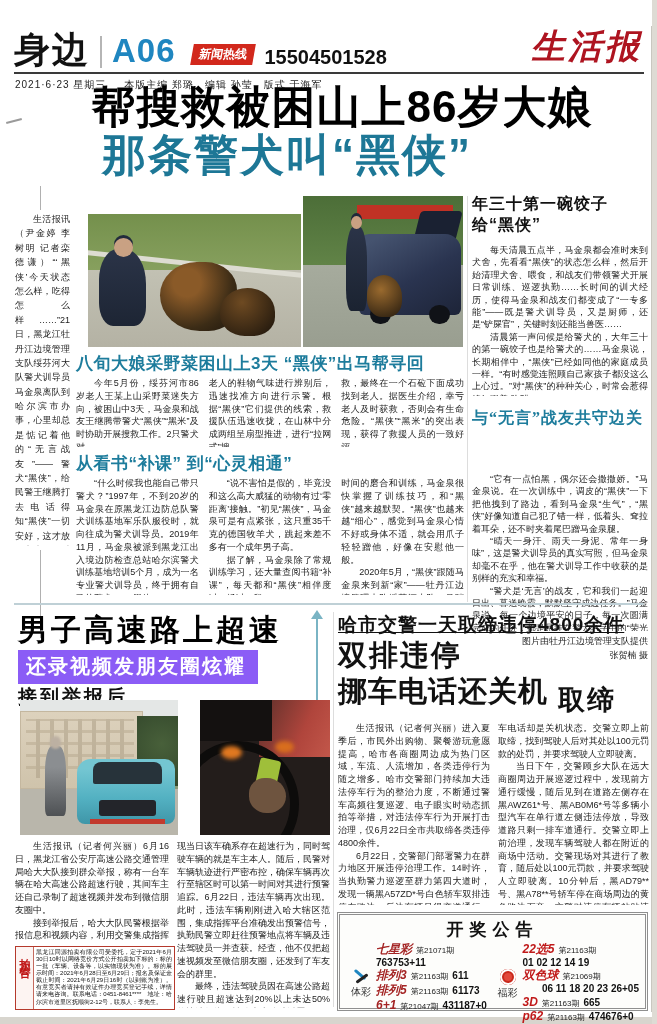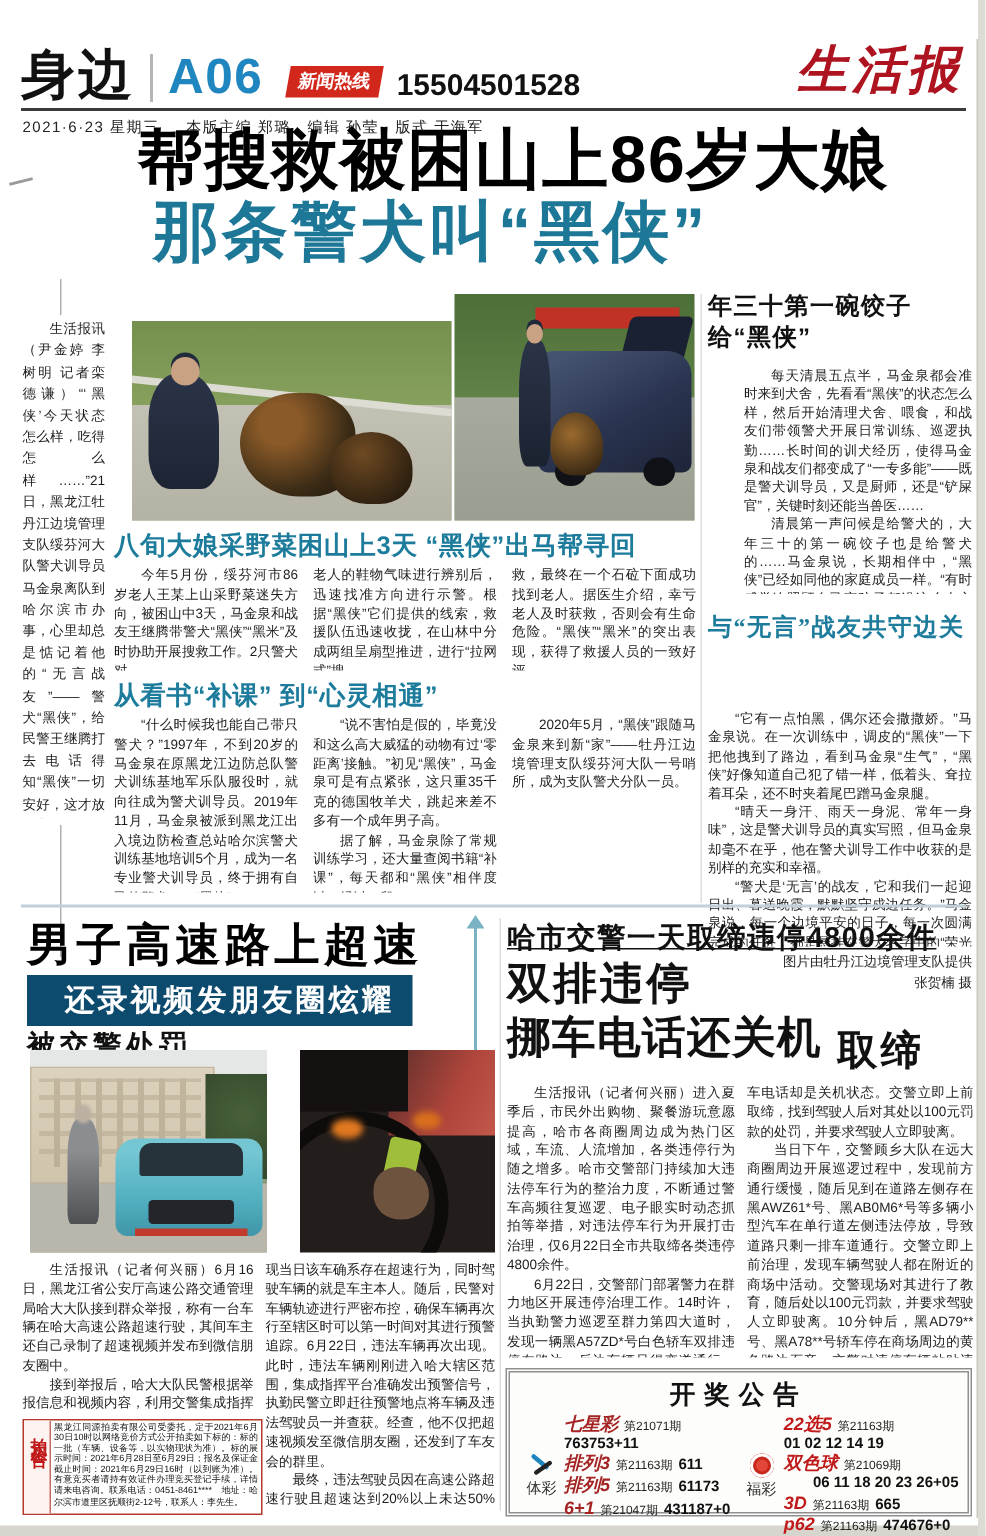--- a/index.html
+++ b/index.html
@@ -87,22 +87,22 @@
   .colflex .col{flex:1;overflow:hidden;}
   .vrule{position:absolute;width:1px;background:#ddd;}
   .right-col{position:absolute;left:472px;top:194px;width:176px;}
   .rc-head1{font-family:Liberation Sans, sans-serif;font-size:16px;font-weight:900;color:#111;margin:0 0 8px 0;letter-spacing:1px;}
   .rc-head2{font-family:"Liberation Serif",serif;font-size:16px;font-weight:900;color:#1d7c9c;margin:12px 0 8px 0;letter-spacing:1px;}
   .rc-body{font-size:9px;line-height:1.38;}
   .credit{text-align:right;font-size:9px;color:#1c1c1c;margin-top:4px;line-height:1.5;}
   .section-divider{position:absolute;left:14px;top:603px;width:630px;height:2px;background:#bfd0d6;}
   
   .sp-h1{position:absolute;left:18px;top:610px;font-size:30px;font-weight:900;color:#000;letter-spacing:3px;}
-  .sp-bar{position:absolute;left:18px;top:650px;background:#0c4a6e;color:#fff;font-size:20px;font-weight:800;
-          letter-spacing:2px;padding:3px 12px 4px 25px;}
+  .sp-bar{position:absolute;left:18px;top:650px;background:#8b5cf6;color:#fff;font-size:20px;font-weight:800;
+          letter-spacing:2px;padding:3px 12px 4px 8px;}
   .sp-h3{position:absolute;left:18px;top:684px;font-size:19px;font-weight:600;color:#111;letter-spacing:3px;}
   .sp-arrow-v{position:absolute;left:316px;top:618px;width:2px;height:88px;background:#7ab4c4;}
   .sp-arrow-head{position:absolute;left:311px;top:610px;width:0;height:0;border-left:6px solid transparent;
                  border-right:6px solid transparent;border-bottom:9px solid #7ab4c4;}
   .sp-col1{position:absolute;left:15px;top:840px;width:154px;height:102px;overflow:hidden;}
   .sp-col2{position:absolute;left:177px;top:840px;width:153px;height:168px;overflow:hidden;}
   
   .auction{position:absolute;left:15px;top:946px;width:158px;height:62px;border:1px solid #b5392c;
            display:flex;background:#fff;}
   .auction-label{writing-mode:vertical-rl;text-orientation:upright;color:#c01818;font-weight:800;font-size:11px;
@@ -205,49 +205,50 @@
   <div class="subhead" style="left:76px;top:452px;width:388px;">从看书“补课” 到“心灵相通”</div>
   <div class="colflex btxt" style="left:76px;top:477px;width:388px;height:118px;">
     <div class="col">
       <p>“什么时候我也能自己带只警犬？”1997年，不到20岁的马金泉在原黑龙江边防总队警犬训练基地军乐队服役时，就向往成为警犬训导员。2019年11月，马金泉被派到黑龙江出入境边防检查总站哈尔滨警犬训练基地培训5个月，成为一名专业警犬训导员，终于拥有自己的警犬——“黑侠”。</p>
     </div>
     <div class="col">
       <p>“说不害怕是假的，毕竟没和这么高大威猛的动物有过‘零距离’接触。”初见“黑侠”，马金泉可是有点紧张，这只重35千克的德国牧羊犬，跳起来差不多有一个成年男子高。</p>
       <p>据了解，马金泉除了常规训练学习，还大量查阅书籍“补课”，每天都和“黑侠”相伴度过。经过一段</p>
     </div>
     <div class="col">
+      <p class="noindent">时间的磨合和训练，马金泉很快掌握了训练技巧，和“黑侠”越来越默契。“黑侠”也越来越“细心”，感觉到马金泉心情不好或身体不适，就会用爪子轻轻蹭他，好像在安慰他一般。</p>
       <p>2020年5月，“黑侠”跟随马金泉来到新“家”——牡丹江边境管理支队绥芬河大队一号哨所，成为支队警犬分队一员。</p>
     </div>
   </div>
 
   <div class="vrule" style="left:467px;top:196px;height:406px;"></div>
 
   <div class="right-col">
     <div class="rc-head1">年三十第一碗饺子给“黑侠”</div>
-    <div class="rc-body btxt" style="height:152px;overflow:hidden;margin-left:24px;">
+    <div class="rc-body btxt" style="height:152px;overflow:hidden;">
       <p>每天清晨五点半，马金泉都会准时来到犬舍，先看看“黑侠”的状态怎么样，然后开始清理犬舍、喂食，和战友们带领警犬开展日常训练、巡逻执勤……长时间的训犬经历，使得马金泉和战友们都变成了“一专多能”——既是警犬训导员，又是厨师，还是“铲屎官”，关键时刻还能当兽医……</p>
       <p>清晨第一声问候是给警犬的，大年三十的第一碗饺子也是给警犬的……马金泉说，长期相伴中，“黑侠”已经如同他的家庭成员一样。“有时感觉连照顾自己家孩子都没这么上心过。”对“黑侠”的种种关心，时常会惹得媳妇跟着“吃醋”。</p>
     </div>
     <div class="rc-head2">与“无言”战友共守边关</div>
     <div class="rc-body btxt" style="height:158px;overflow:hidden;margin-top:44px;">
       <p>“它有一点怕黑，偶尔还会撒撒娇。”马金泉说。在一次训练中，调皮的“黑侠”一下把他拽到了路边，看到马金泉“生气”，“黑侠”好像知道自己犯了错一样，低着头、耷拉着耳朵，还不时夹着尾巴蹭马金泉腿。</p>
       <p>“晴天一身汗、雨天一身泥、常年一身味”，这是警犬训导员的真实写照，但马金泉却毫不在乎，他在警犬训导工作中收获的是别样的充实和幸福。</p>
       <p>“警犬是‘无言’的战友，它和我们一起迎日出、暮送晚霞，默默坚守戍边任务。”马金泉说，每一个边境平安的日子，每一次圆满完成的任务，都是悬挂在警犬名字中的“荣光奖牌”。</p>
     </div>
     <div class="credit">
       <div>图片由牡丹江边境管理支队提供</div>
       <div>张贺楠 摄</div>
     </div>
   </div>
 
   <div class="section-divider"></div>
 
   <div class="sp-h1">男子高速路上超速</div>
   <div class="sp-bar">还录视频发朋友圈炫耀</div>
-  <div class="sp-h3">被交警处罚</div>
+  <div class="sp-h3">接到举报后</div>
   <div class="sp-arrow-v"></div>
   <div class="sp-arrow-head"></div>
 
   <div class="photo" id="photo3">
     <div class="ph p3-sky"></div>
     <div class="ph p3-bldg"></div>
     <div class="ph p3-win"></div>
     <div class="ph p3-trees"></div>
     <div class="ph p3-road"></div>
     <div class="ph p3-man"></div>

